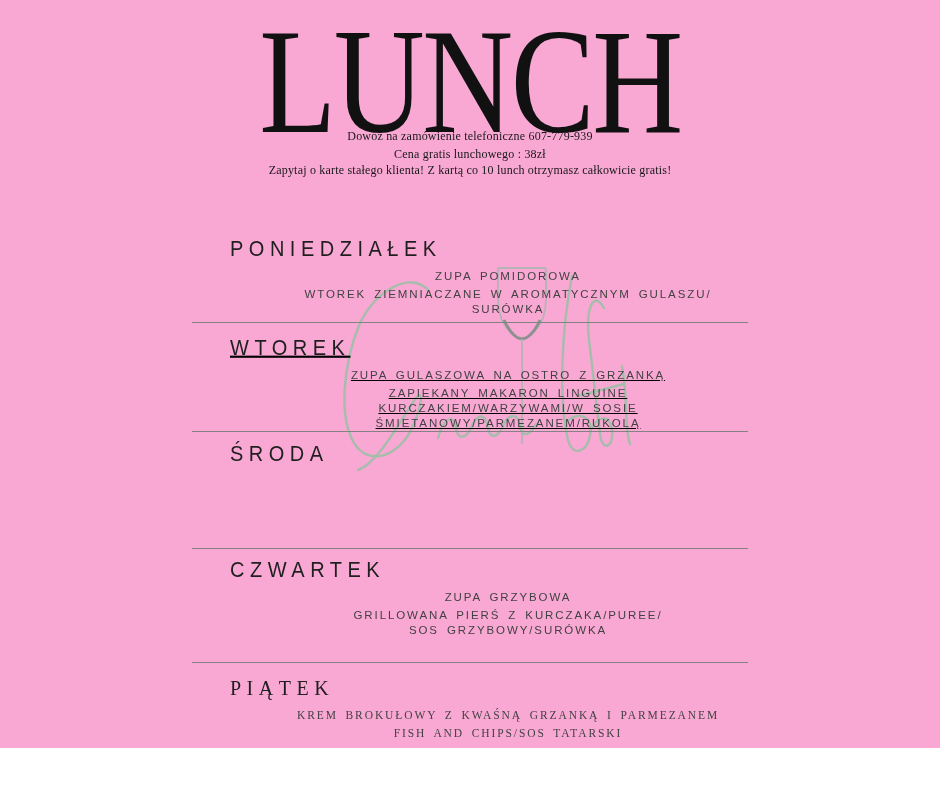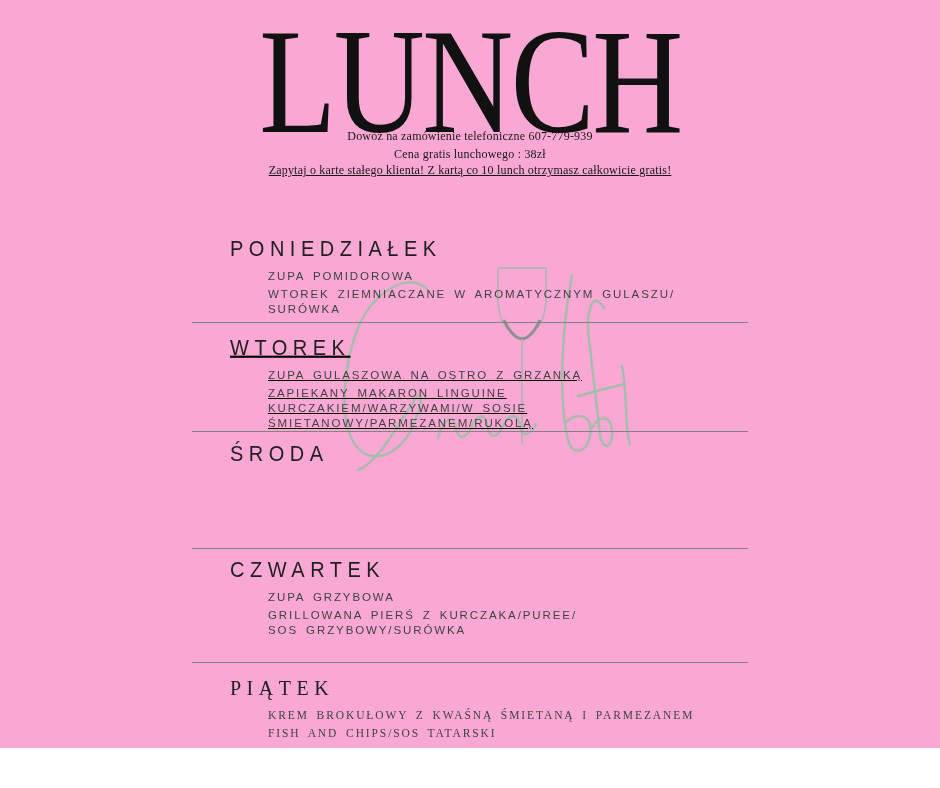--- a/index.html
+++ b/index.html
@@ -15,32 +15,32 @@
     transform:scaleX(0.84);transform-origin:center top;
     letter-spacing:-3px;white-space:nowrap;
   }
   .sub{
     position:absolute;left:0;width:940px;text-align:center;
     font-family:"Liberation Serif",serif;font-size:12px;line-height:17px;
     color:#181818;letter-spacing:0.2px;
   }
   .sub1{top:128px;}
   .sub2{top:146px;}
-  .sub3{top:162px;text-decoration:underline;}
+  .sub3{top:162px;}
   
   .watermark{position:absolute;left:320px;top:248px;z-index:1;}
   
   .menu-section{position:absolute;left:192px;width:556px;z-index:2;}
   .sec1{top:236px;} .sec2{top:335px;text-decoration:underline;} .sec3{top:441px;} .sec4{top:557px;} .sec5{top:675px;font-family:Liberation Serif, serif;}
   .day-heading{
     margin:0;padding-left:38px;font-weight:400;
     font-size:20px;line-height:24px;letter-spacing:5.5px;color:#1f1f1f;
     transform:scaleY(1.08);transform-origin:left center;white-space:nowrap;
   }
-  .dishes{margin-top:9px;padding-left:76px;}
+  .dishes{margin-top:9px;padding-left:76px;text-align:center;}
   .dish{
     margin:0 0 3px 0;font-size:11.5px;line-height:15px;
     letter-spacing:1.9px;word-spacing:3px;color:#424242;
     white-space:pre-line;
   }
   .divider{
     position:absolute;left:192px;width:556px;height:1px;background:#828282;z-index:2;
   }
   .div1{top:322px;} .div2{top:431px;} .div3{top:548px;} .div4{top:662px;}
 </style>
@@ -105,18 +105,18 @@
       <p class="dish">ZUPA GRZYBOWA</p>
       <p class="dish">GRILLOWANA PIERŚ Z KURCZAKA/PUREE/
 SOS GRZYBOWY/SURÓWKA</p>
     </div>
   </div>
   <div class="divider div4"></div>
 
   <div class="menu-section sec5">
     <h2 class="day-heading">PIĄTEK</h2>
     <div class="dishes">
-      <p class="dish">KREM BROKUŁOWY Z KWAŚNĄ ŚMIETANĄ I PARMEZANEM</p>
+      <p class="dish">KREM BROKUŁOWY Z KWAŚNĄ GRZANKĄ I PARMEZANEM</p>
       <p class="dish">FISH AND CHIPS/SOS TATARSKI</p>
     </div>
   </div>
 
 </div>
 
 </body></html>

